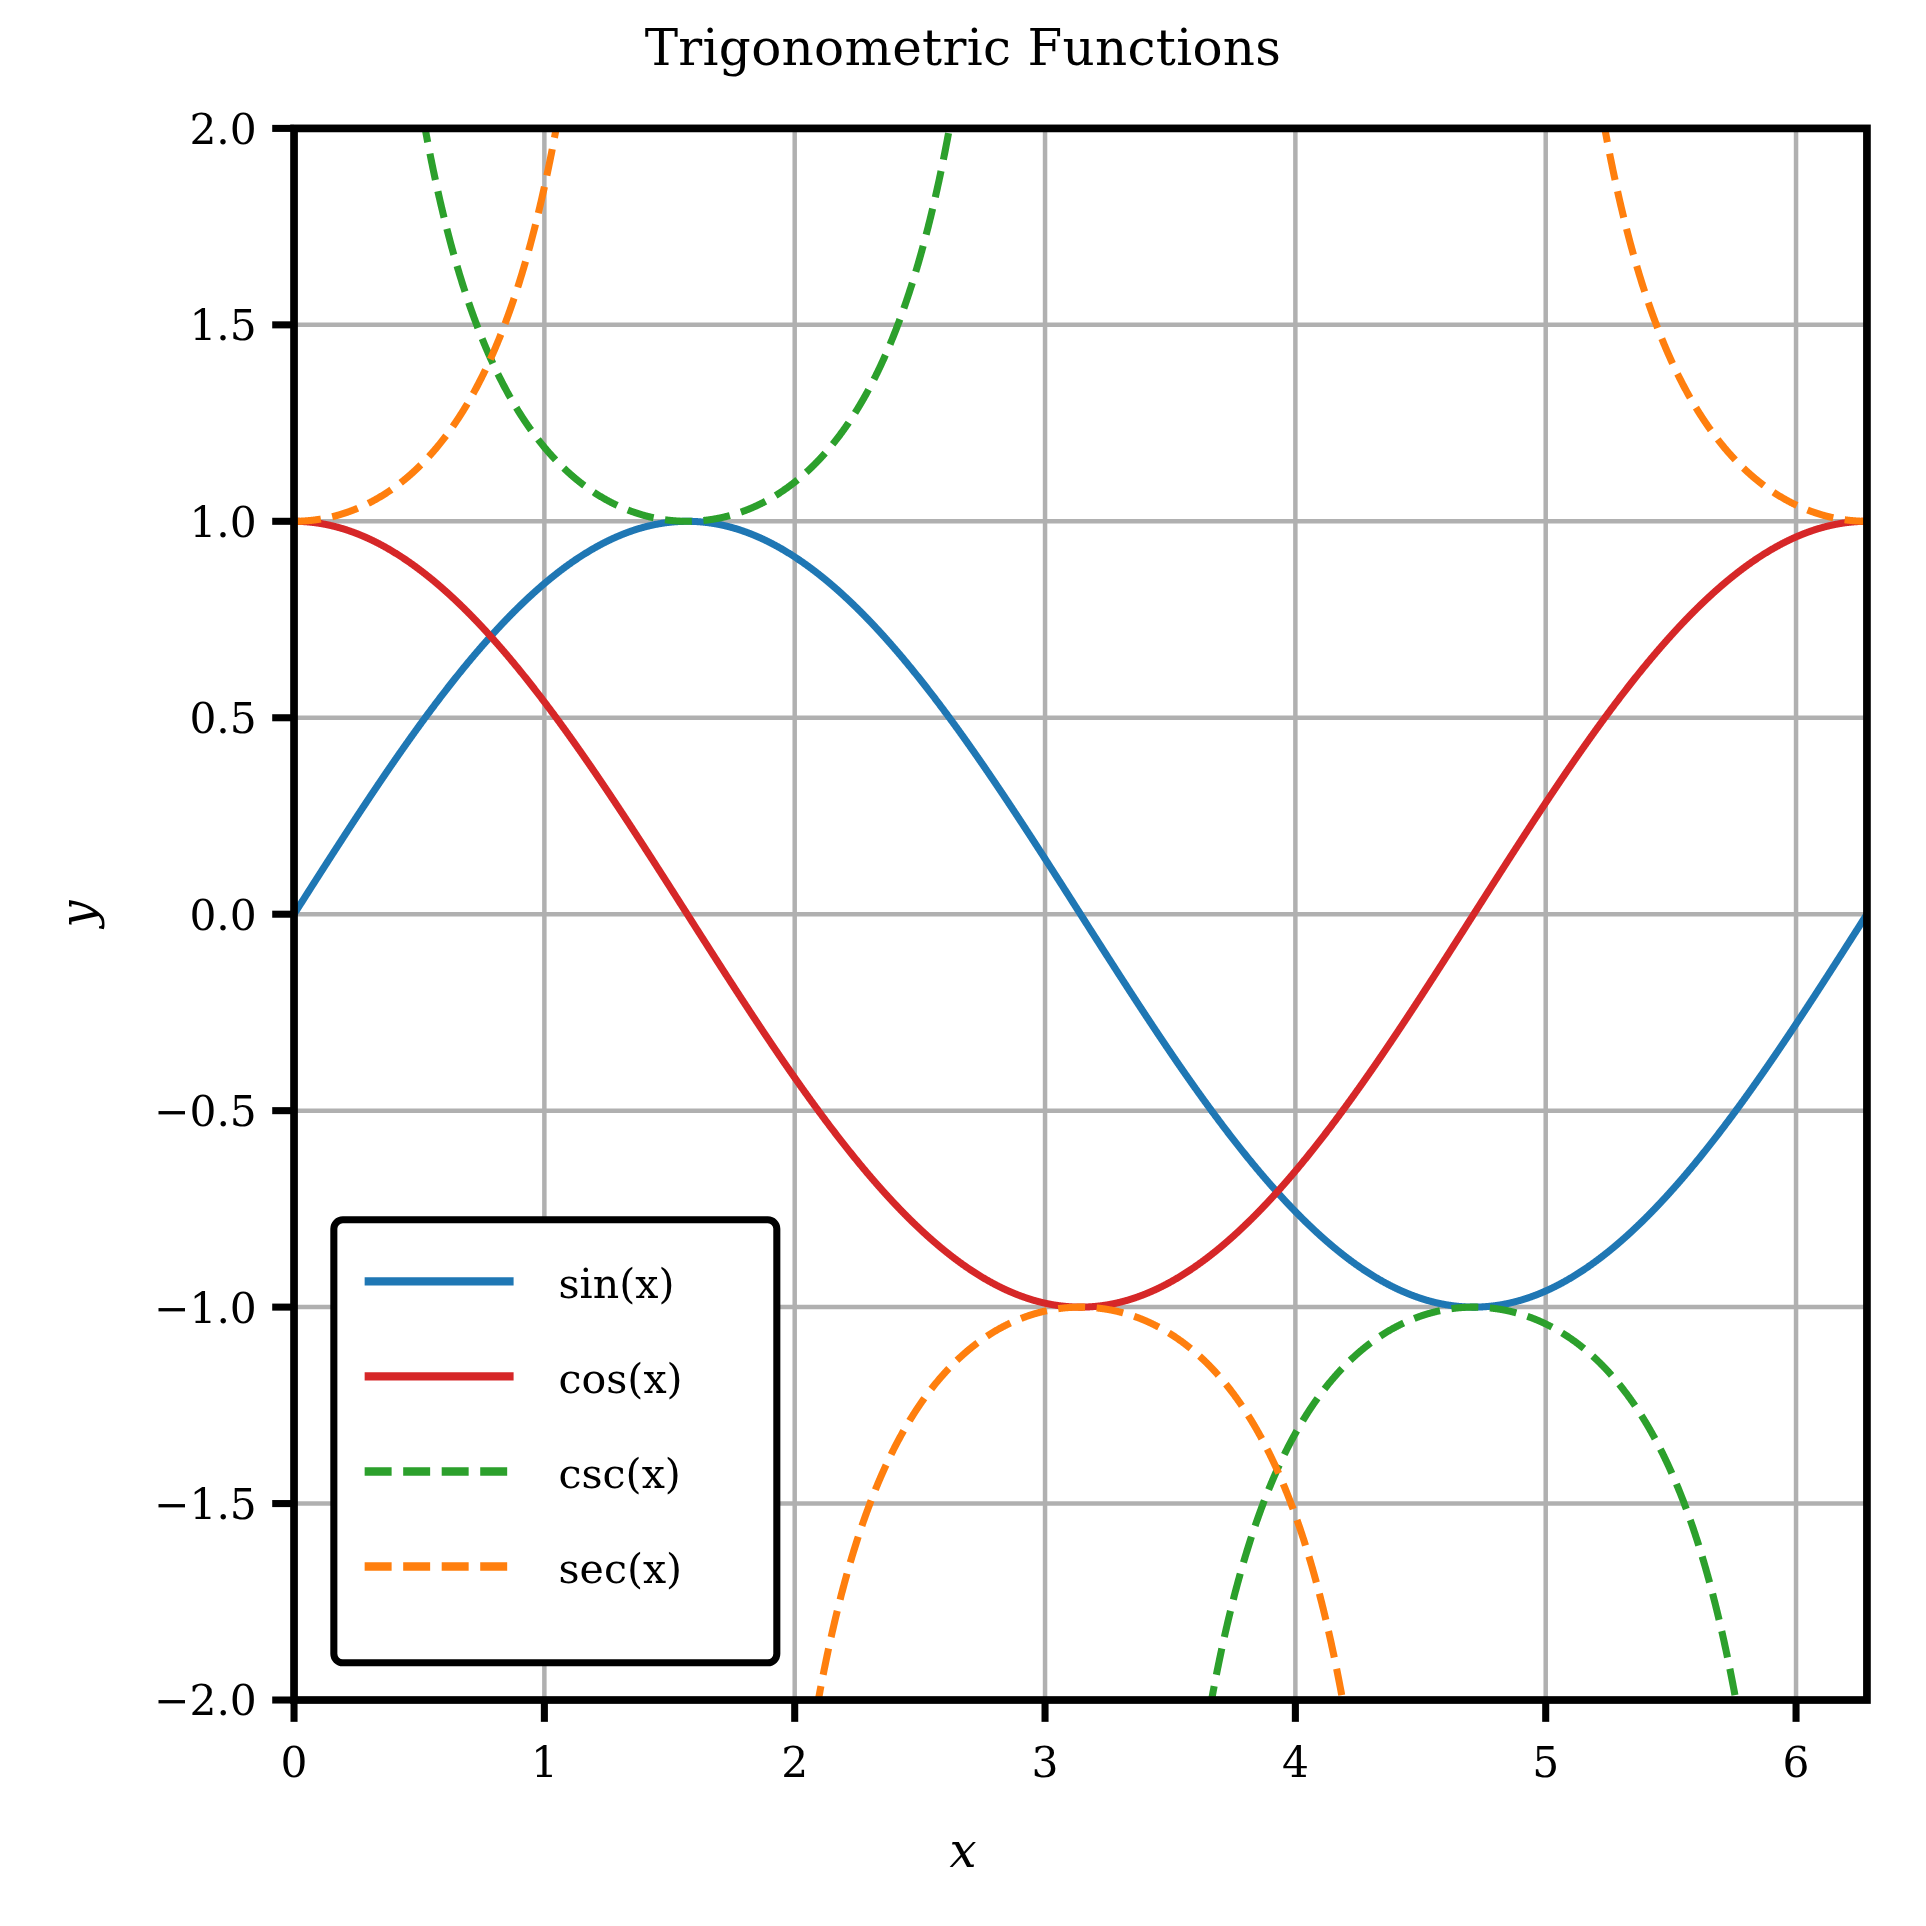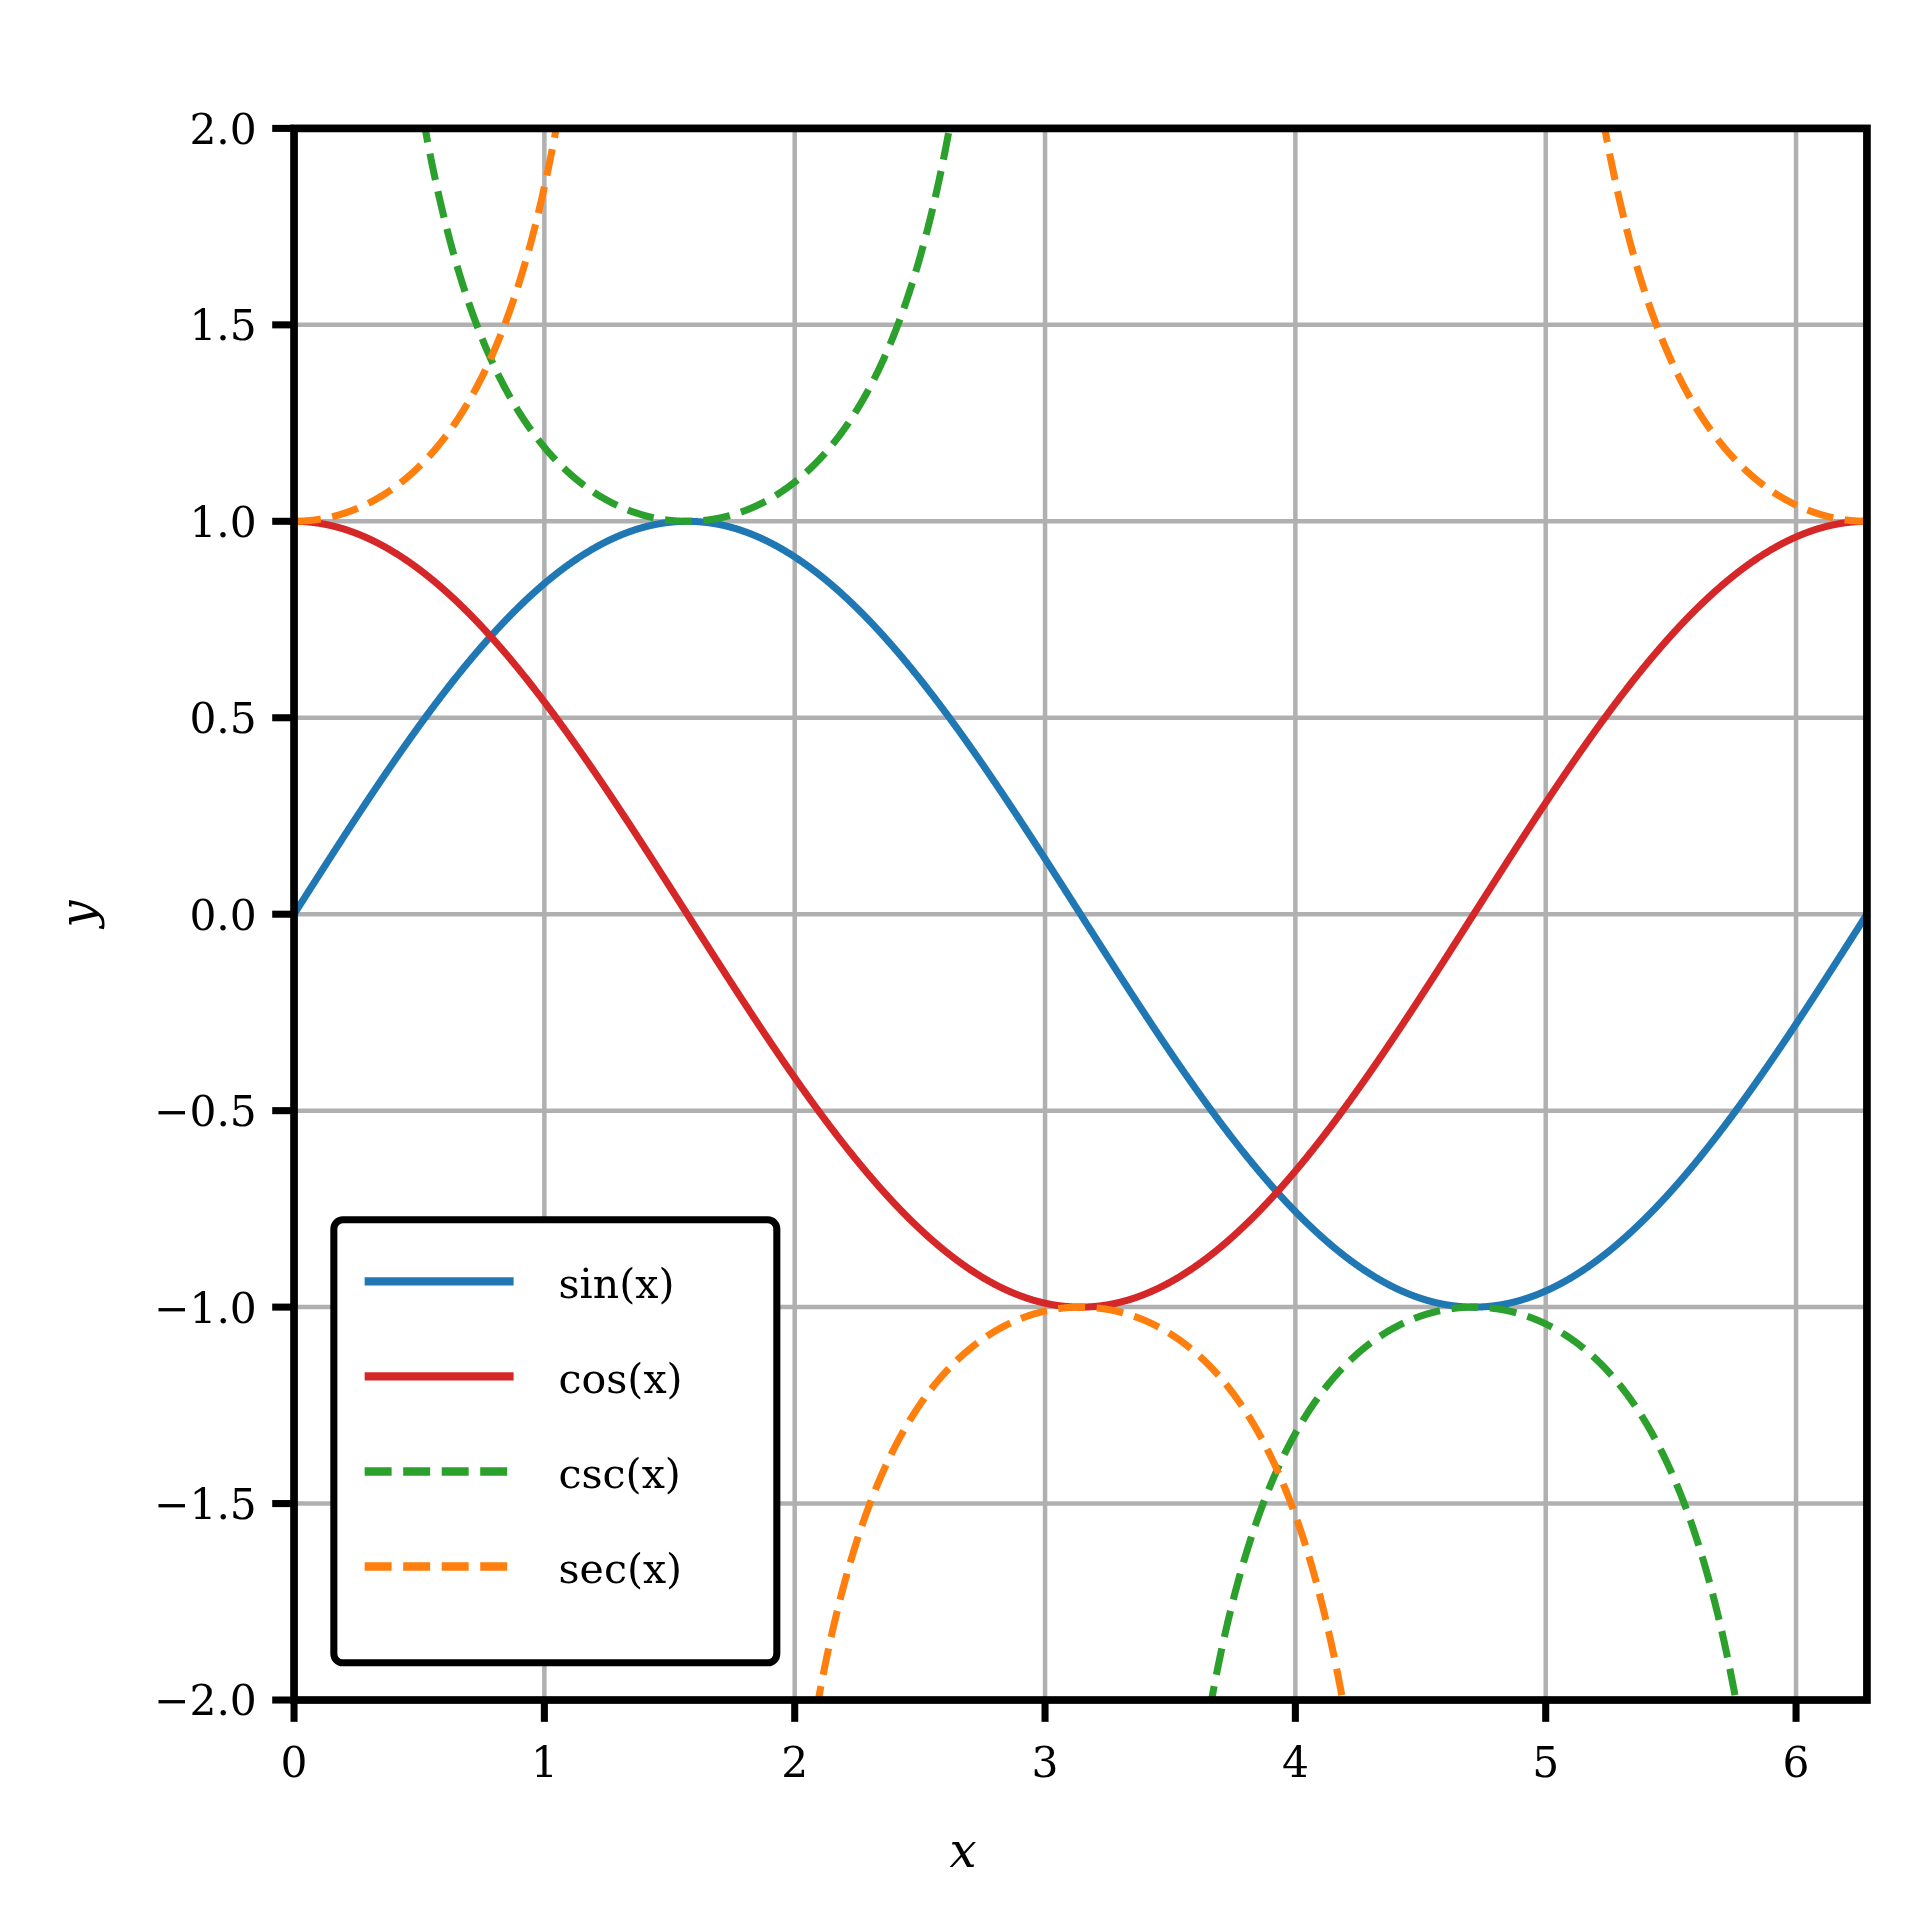--- a/index.html
+++ b/index.html
@@ -64,20 +64,21 @@
     font-size: 64px;
     fill: #000000;
     font-family: "DejaVu Serif", "Liberation Serif", serif;
   }
 </style>
 </head>
 <body>
 
 <div id="page">
 
+  <div class="figure-title">Trigonometric Functions</div>
 
   <svg class="chart-svg" id="chart-svg" width="1926" height="1926" xmlns="http://www.w3.org/2000/svg" viewBox="0 0 3000 3000">
       <g>
         <line x1="847.9296105751437" y1="200" x2="847.9296105751437" y2="2648" stroke="#b0b0b0" stroke-width="7"></line>
         <line x1="1237.8592211502873" y1="200" x2="1237.8592211502873" y2="2648" stroke="#b0b0b0" stroke-width="7"></line>
         <line x1="1627.7888317254308" y1="200" x2="1627.7888317254308" y2="2648" stroke="#b0b0b0" stroke-width="7"></line>
         <line x1="2017.7184423005745" y1="200" x2="2017.7184423005745" y2="2648" stroke="#b0b0b0" stroke-width="7"></line>
         <line x1="2407.6480528757183" y1="200" x2="2407.6480528757183" y2="2648" stroke="#b0b0b0" stroke-width="7"></line>
         <line x1="2797.5776634508616" y1="200" x2="2797.5776634508616" y2="2648" stroke="#b0b0b0" stroke-width="7"></line>
         <line x1="458" y1="2342" x2="2908" y2="2342" stroke="#b0b0b0" stroke-width="7"></line>

